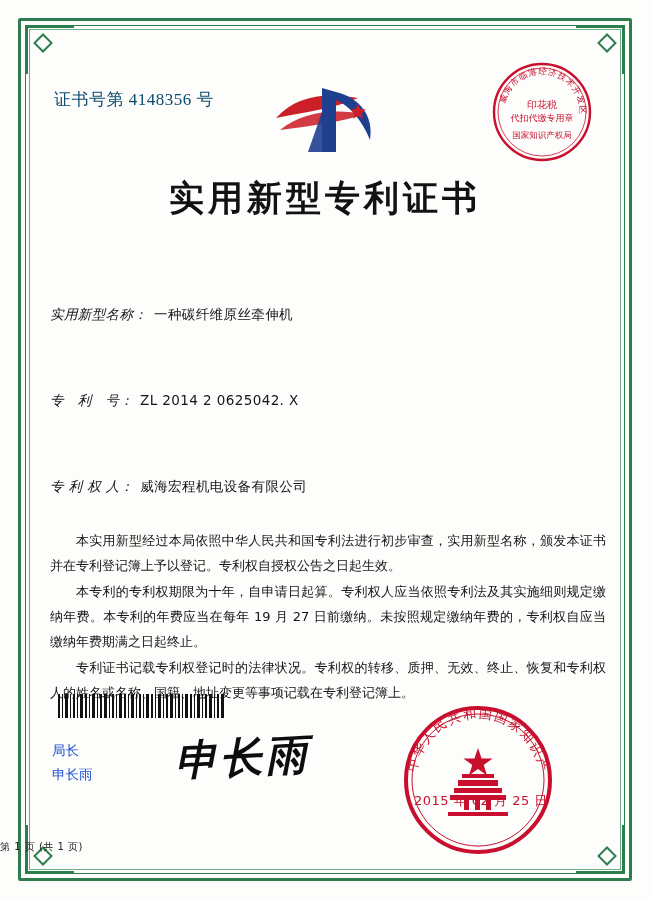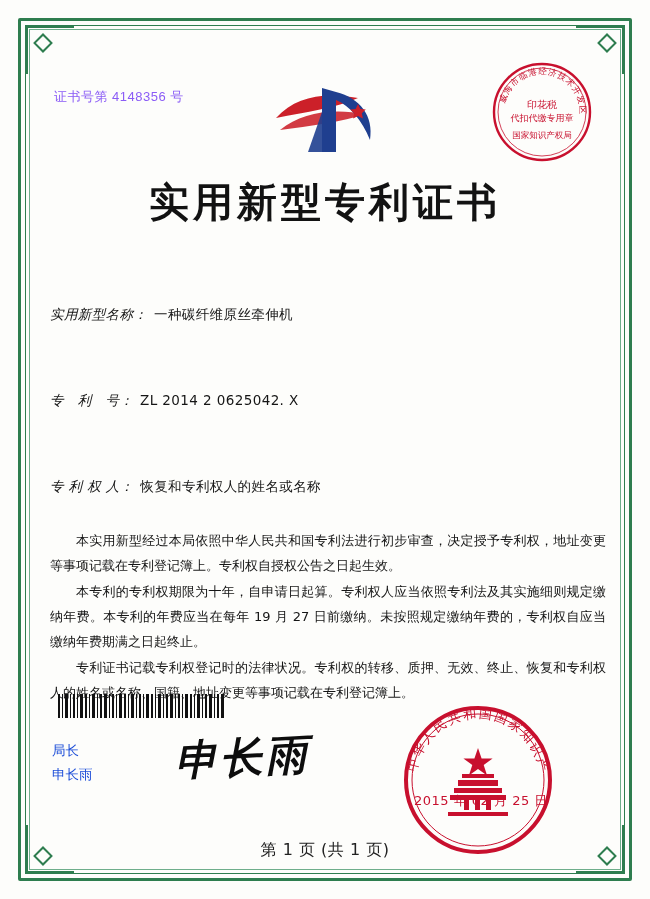--- a/index.html
+++ b/index.html
@@ -67,24 +67,24 @@
   .corner-dot.tl { left: 36px; top: 36px; }
   .corner-dot.tr { right: 36px; top: 36px; }
   .corner-dot.bl { left: 36px; bottom: 36px; }
   .corner-dot.br { right: 36px; bottom: 36px; }
 
   
   .cert-number {
     position: absolute;
     left: 54px;
     top: 88px;
-    font-size: 13px;
+    font-size: 17px;
     letter-spacing: 0.5px;
-    color: #8b5cf6;
-    font-family: Liberation Sans, sans-serif;
+    color: #0c4a6e;
+    font-family: Liberation Serif, serif;
   }
 
   .emblem {
     position: absolute;
     left: 262px;
     top: 78px;
     width: 125px;
     height: 78px;
   }
 
@@ -95,21 +95,21 @@
     width: 108px;
     height: 108px;
   }
 
   .title {
     position: absolute;
     left: 0;
     right: 0;
     top: 175px;
     text-align: center;
-    font-size: 40px;
+    font-size: 35px;
     font-weight: bold;
     letter-spacing: 4px;
     color: #121212;
     font-family: "DejaVu Sans", "Liberation Sans", sans-serif;
   }
 
   
   .fields {
     position: absolute;
     left: 50px;
@@ -195,22 +195,22 @@
     color: #c8102e;
     letter-spacing: 0.5px;
     font-family: "DejaVu Sans", sans-serif;
   }
 
   .page-footer {
     position: absolute;
     left: 0;
     right: 0;
     top: 840px;
-    text-align: center;
-    font-size: 16px;
+    text-align: left;
+    font-size: 10px;
     color: #222;
     letter-spacing: 0.5px;
   }
 </style>
 </head>
 <body>
 
 <div class="page">
 
   <div class="border-outer"></div>
@@ -261,26 +261,26 @@
     <div class="field-row">
       <span class="field-label">实用新型名称：</span>
       <span class="field-value">一种碳纤维原丝牵伸机</span>
     </div>
     <div class="field-row">
       <span class="field-label">专　利　号：</span>
       <span class="field-value">ZL 2014 2 0625042. X</span>
     </div>
     <div class="field-row">
       <span class="field-label">专 利 权 人：</span>
-      <span class="field-value">恢复和专利权人的姓名或名称</span>
+      <span class="field-value">威海宏程机电设备有限公司</span>
     </div>
   </div>
 
   <div class="body-text">
-    <p>本实用新型经过本局依照中华人民共和国专利法进行初步审查，决定授予专利权，地址变更等事项记载在专利登记簿上。专利权自授权公告之日起生效。</p>
+    <p>本实用新型经过本局依照中华人民共和国专利法进行初步审查，实用新型名称，颁发本证书并在专利登记簿上予以登记。专利权自授权公告之日起生效。</p>
     <p>本专利的专利权期限为十年，自申请日起算。专利权人应当依照专利法及其实施细则规定缴纳年费。本专利的年费应当在每年 19 月 27 日前缴纳。未按照规定缴纳年费的，专利权自应当缴纳年费期满之日起终止。</p>
     <p>专利证书记载专利权登记时的法律状况。专利权的转移、质押、无效、终止、恢复和专利权人的姓名或名称、国籍、地址变更等事项记载在专利登记簿上。</p>
   </div>
 
   <div class="barcode">
     <svg viewBox="0 0 168 24" width="168" height="24" xmlns="http://www.w3.org/2000/svg">
       <g fill="#111">
         <rect x="0" y="0" width="2" height="24"></rect>
           <rect x="4" y="0" width="1" height="24"></rect>
         <rect x="7" y="0" width="3" height="24"></rect>

